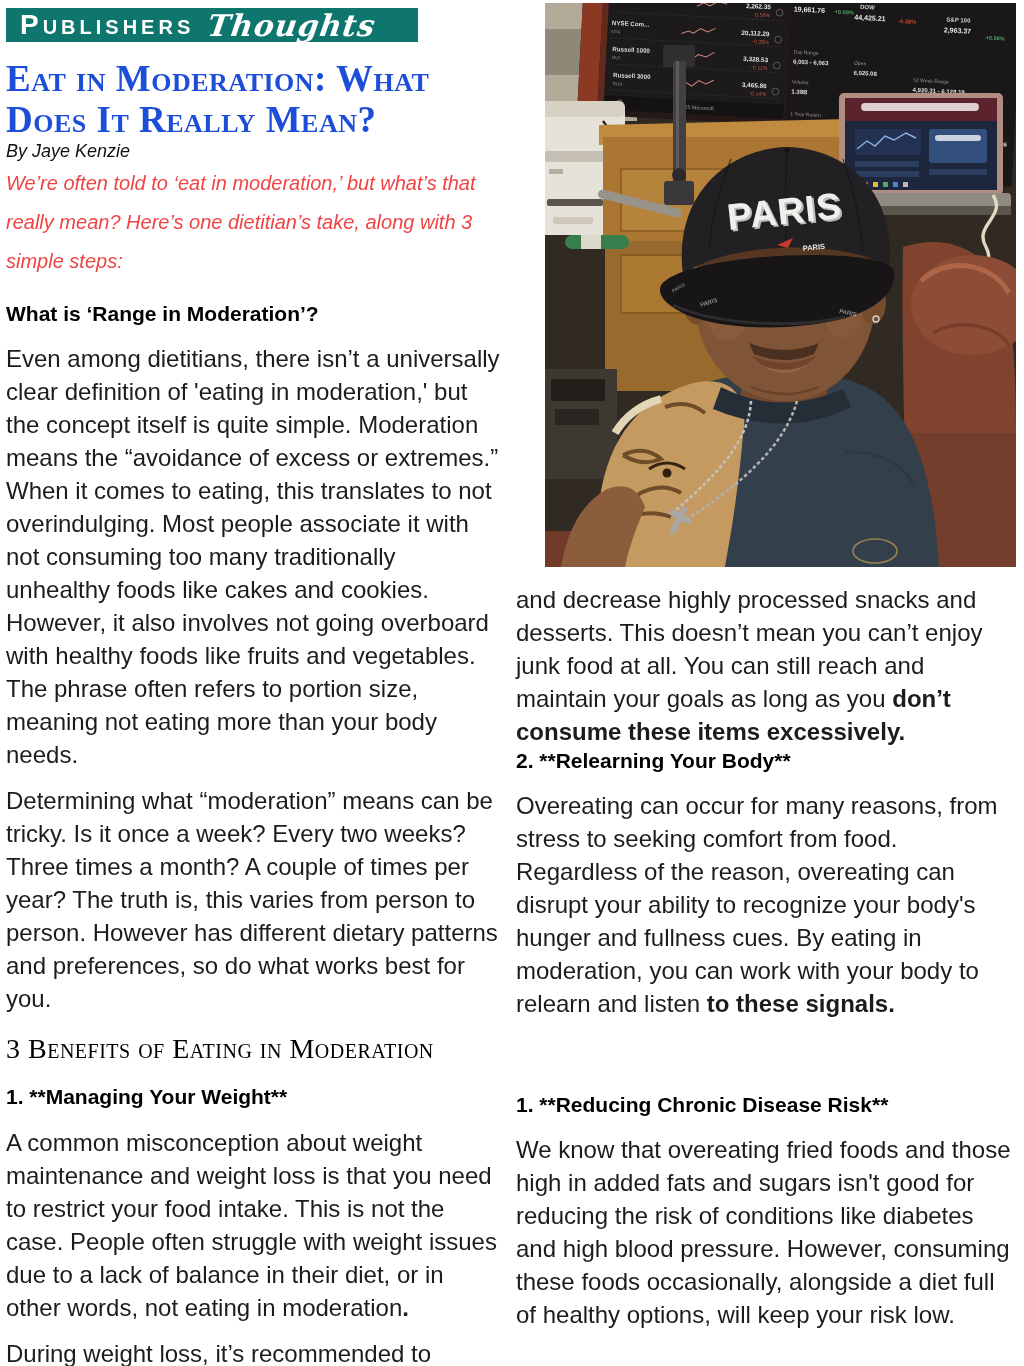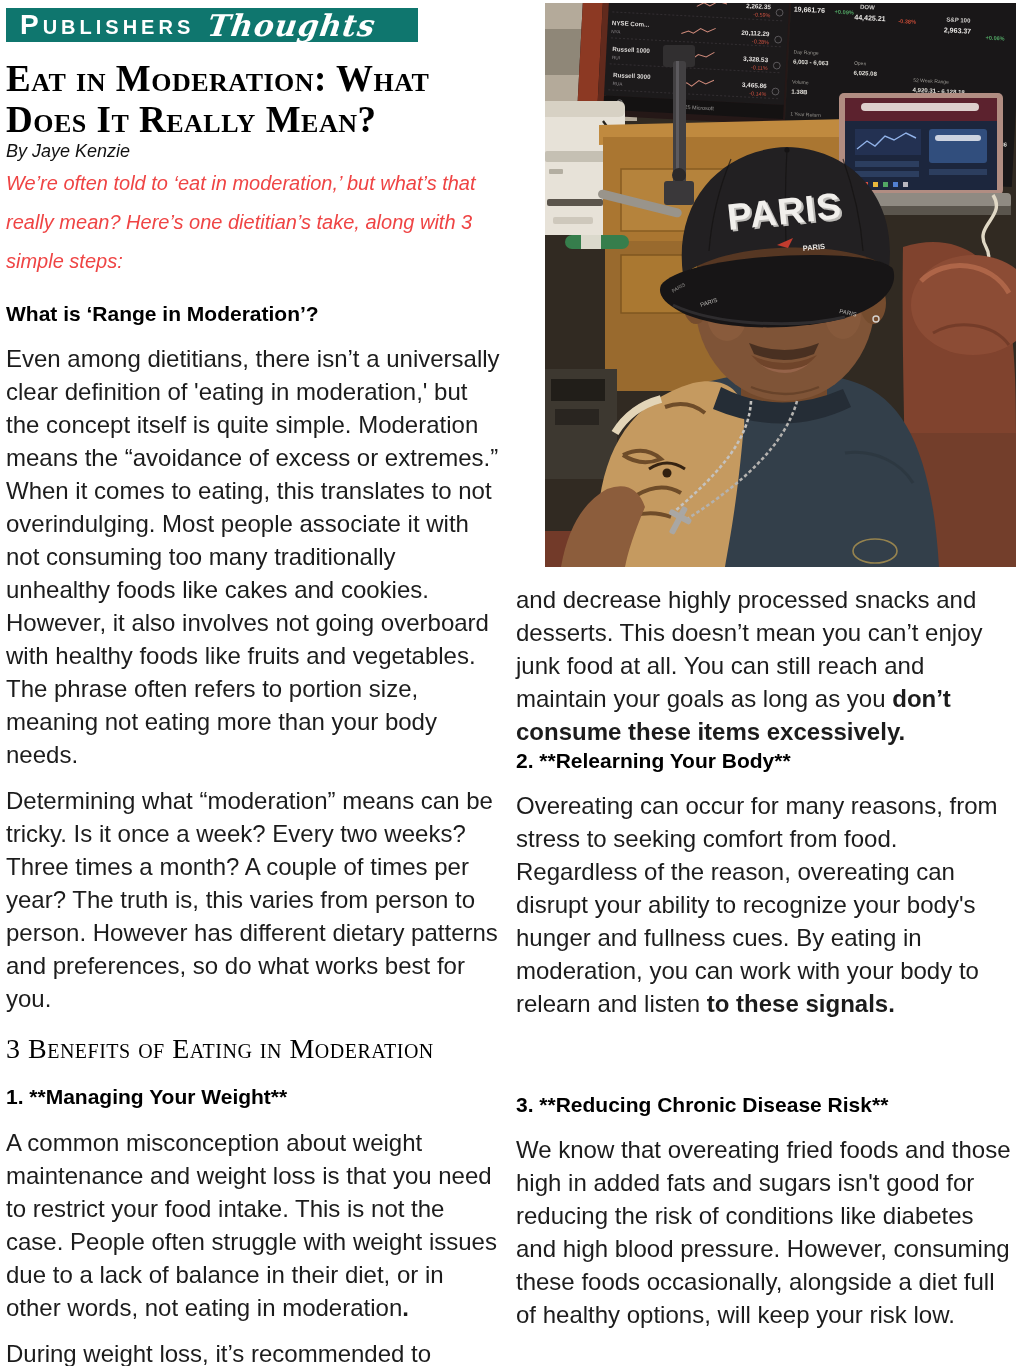--- a/index.html
+++ b/index.html
@@ -4,21 +4,21 @@
 <style>
   html,body{margin:0;padding:0;background:#ffffff;}
   .page{position:relative;width:1024px;height:1366px;background:#fff;overflow:hidden;
         font-family:"Liberation Sans",sans-serif;color:#1c1c1c;}
   .col-left{position:absolute;left:6px;top:0;width:498px;}
   .col-right{position:absolute;left:516px;top:0;width:502px;}
   .banner{margin-top:8px;width:412px;height:34px;background:#0f766e;display:flex;align-items:center;padding-left:14px;box-sizing:border-box;gap:14px;}
   .banner .brand{color:#fff;font-variant:small-caps;font-weight:bold;font-size:28px;letter-spacing:4px;font-family:"Liberation Sans",sans-serif;}
   .banner .brand2{color:#fff;font-style:italic;font-weight:bold;font-size:30px;font-family:"DejaVu Serif",serif;transform:skewX(-8deg);letter-spacing:1px;}
   h1.title{margin:16px 0 0 0;font-family:"Liberation Serif",serif;font-weight:bold;font-variant:small-caps;
-           font-size:37px;line-height:1.12;color:#000000;letter-spacing:0.5px;}
+           font-size:37px;line-height:1.12;color:#1d4ed8;letter-spacing:0.5px;}
   .byline{margin-top:0;font-style:italic;font-size:18px;color:#111;}
   .intro{margin-top:2px;font-style:italic;font-size:20px;line-height:39px;color:#ef4444;}
   h3.sub{margin:20px 0 0 0;font-size:21px;font-weight:bold;color:#000;line-height:1.2;}
   h2.benefits{margin:12px 0 0 0;font-family:"Liberation Serif",serif;font-weight:normal;font-variant:small-caps;
               font-size:28px;line-height:1.55;color:#000;letter-spacing:0.5px;}
   p.body{margin:16px 0 0 0;font-size:24px;line-height:33px;color:#1c1c1c;}
   p.tight{margin-top:13px;}
   .photo-wrap{margin:3px 0 0 29px;width:471px;height:564px;position:relative;}
   .photo-wrap svg{display:block;}
   .photo-wrap text{font-family:"Liberation Sans",sans-serif;}
@@ -293,17 +293,17 @@
           </g>
         </g>
 
         <rect width="471" height="564" fill="#c49a6a" opacity="0.05"></rect>
       </svg>
     </div>
 
     <p class="body"><span>and decrease highly processed snacks and desserts. This doesn’t mean you can’t enjoy junk food at all. You can still reach and maintain your goals as long as you </span><span style="font-weight: bold;">don’t consume these items excessively.</span></p>
     <h3 class="sub" style="margin-top:0;">2. **Relearning Your Body**</h3>
     <p class="body"><span>Overeating can occur for many reasons, from stress to seeking comfort from food. Regardless of the reason, overeating can disrupt your ability to recognize your body's hunger and fullness cues. By eating in moderation, you can work with your body to relearn and listen </span><span style="font-weight: bold;">to these signals.</span></p>
-    <h3 class="sub gap-big">3. **Reducing Chronic Disease Risk**</h3>
+    <h3 class="sub gap-big">1. **Reducing Chronic Disease Risk**</h3>
     <p class="body"><span>We know that overeating fried foods and those high in added fats and sugars isn't good for reducing the risk of conditions like diabetes and high blood pressure. However, consuming these foods occasionally, alongside a diet full of healthy options, will keep your risk low.</span></p>
   </div>
 
 </div>
 
 </body></html>

